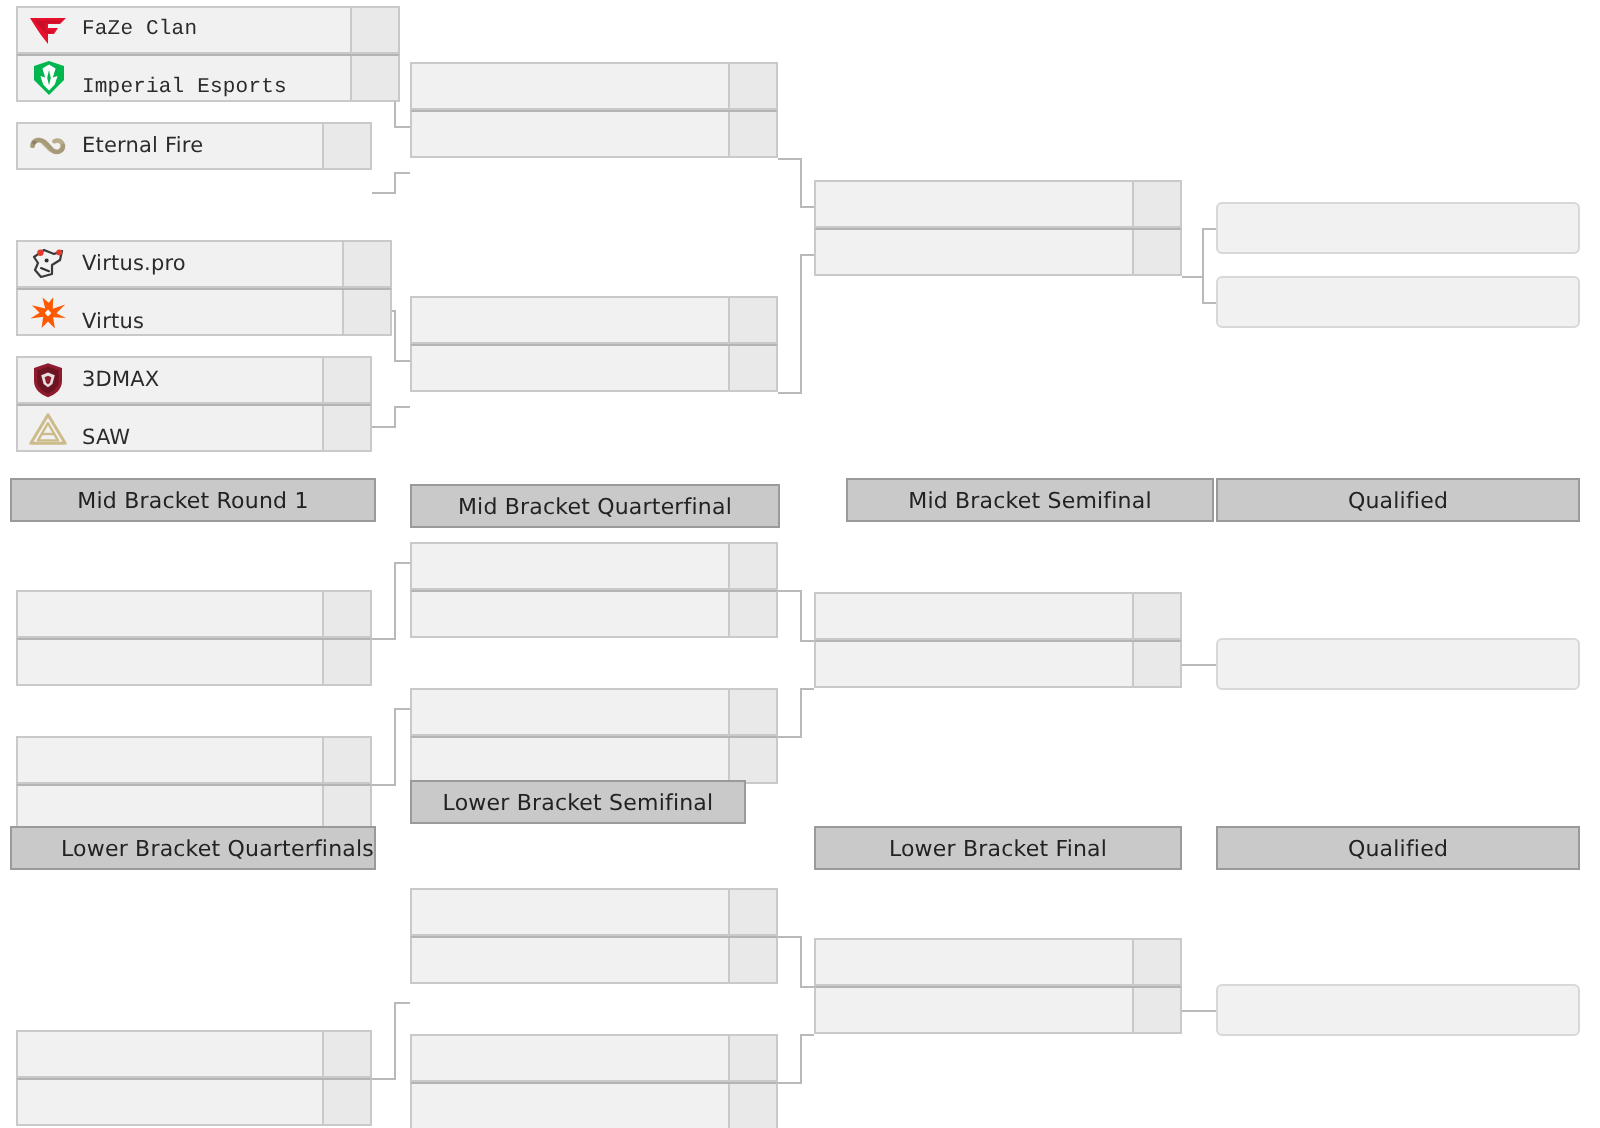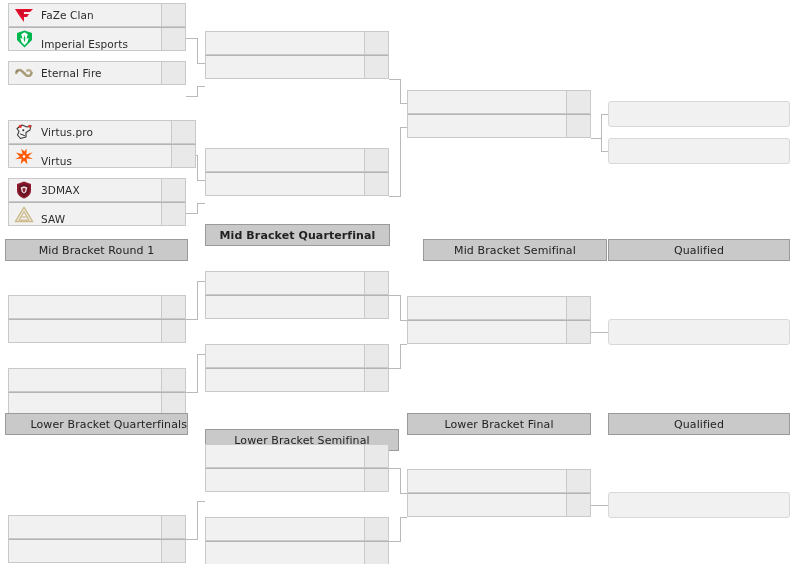--- a/index.html
+++ b/index.html
@@ -120,21 +120,21 @@
   <div class="ln lnh" style="left:389px;top:468px;width:12px;"></div>
   <div class="ln lnv" style="left:400px;top:468px;height:26px;"></div>
   <div class="ln lnh" style="left:400px;top:493px;width:7px;"></div>
 
   <div class="ln lnh" style="left:389px;top:541px;width:12px;"></div>
   <div class="ln lnv" style="left:400px;top:517px;height:25px;"></div>
   <div class="ln lnh" style="left:400px;top:517px;width:7px;"></div>
 
   <div class="ln lnh" style="left:591px;top:505px;width:17px;"></div>
 
-  <div class="match" style="left:8px;top:3px;width:178px;height:48px;">
+  <div class="match" style="left:8px;top:3px;width:192px;height:48px;font-family:Liberation Mono, monospace;">
     <div class="slot top">
       <span class="logo">
         <svg class="lg" width="20" height="16" viewBox="0 0 20 16" aria-hidden="true">
           <path d="M1 2 L19 2 L16 5 L10 5 L10 7 L15 7 L13 10 L10 10 L10 15 L6.5 10.5 L3.5 6 Z" fill="#e8112d"></path>
           <path d="M3 3.2 L17 3.2 L15.5 4.6 L8.8 4.6 L8.8 8.4 L12.3 8.4 L11.4 9.6 L8.8 9.6 Z" fill="#b00d24" opacity=".55"></path>
         </svg>
       </span>
       <span class="team">FaZe Clan</span>
       <span class="score"></span>
     </div>
@@ -253,21 +253,21 @@
   <div class="qbox" style="left:608px;top:101px;width:182px;">
     <span class="team"></span>
   </div>
   <div class="qbox" style="left:608px;top:138px;width:182px;">
     <span class="team"></span>
   </div>
 
   <div class="rhead" style="left:5px;top:239px;width:183px;">
     <span>Mid Bracket Round 1</span>
   </div>
-  <div class="rhead" style="left:205px;top:224px;width:185px;font-weight:bold;">
+  <div class="rhead" style="left:205px;top:242px;width:185px;">
     <span>Mid Bracket Quarterfinal</span>
   </div>
   <div class="rhead" style="left:423px;top:239px;width:184px;">
     <span>Mid Bracket Semifinal</span>
   </div>
   <div class="rhead" style="left:608px;top:239px;width:182px;">
     <span>Qualified</span>
   </div>
 
   <div class="match" style="left:8px;top:295px;width:178px;height:48px;">
@@ -323,21 +323,21 @@
     </div>
   </div>
 
   <div class="qbox" style="left:608px;top:319px;width:182px;">
     <span class="team"></span>
   </div>
 
   <div class="rhead" style="left:5px;top:413px;width:183px;justify-content:flex-end;">
     <span>Lower Bracket Quarterfinals</span>
   </div>
-  <div class="rhead" style="left:205px;top:429px;width:194px;">
+  <div class="rhead" style="left:205px;top:390px;width:168px;">
     <span>Lower Bracket Semifinal</span>
   </div>
   <div class="rhead" style="left:407px;top:413px;width:184px;">
     <span>Lower Bracket Final</span>
   </div>
   <div class="rhead" style="left:608px;top:413px;width:182px;">
     <span>Qualified</span>
   </div>
 
   <div class="match" style="left:8px;top:515px;width:178px;height:48px;">

